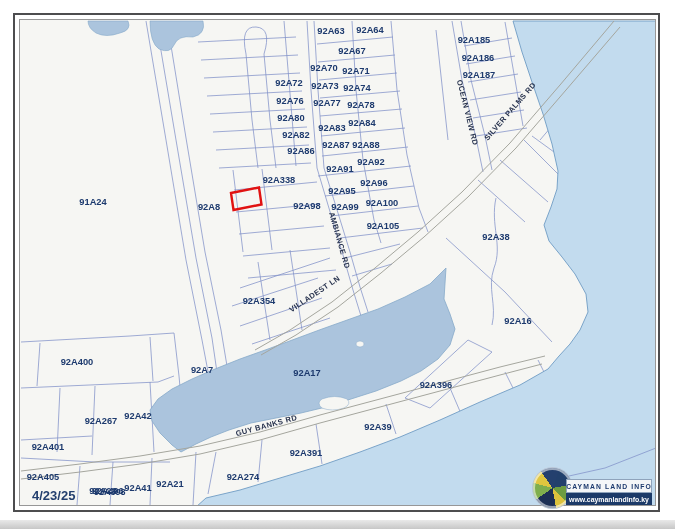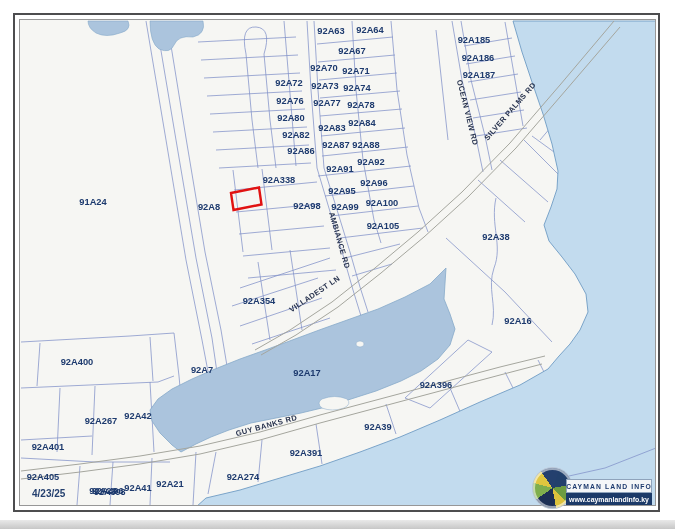--- a/index.html
+++ b/index.html
@@ -22,21 +22,21 @@
   svg{position:absolute;left:0;top:0;}
   .plabel{
     font-family:"Liberation Sans", sans-serif;font-weight:bold;font-size:9.3px;
     text-anchor:middle;
   }
   .rlabel{
     font-family:"Liberation Sans", sans-serif;font-weight:bold;font-size:7.6px;
     letter-spacing:.4px;text-anchor:middle;
   }
   .datestamp{
-    position:absolute;left:32px;top:488px;font-size:10px;font-weight:bold;
+    position:absolute;left:32px;top:488px;font-size:13px;font-weight:bold;
     color:#233f6e;
   }
   .ovl{
     position:absolute;top:486px;font-size:9px;font-weight:bold;color:#1d3a6e;
   }
   .ovl.a{left:92px;}
   .ovl.b{left:94px;top:487px;}
   .logo{position:absolute;}
   .logo-icon{
     position:absolute;left:533px;top:468px;width:39px;height:40px;border-radius:50%;

